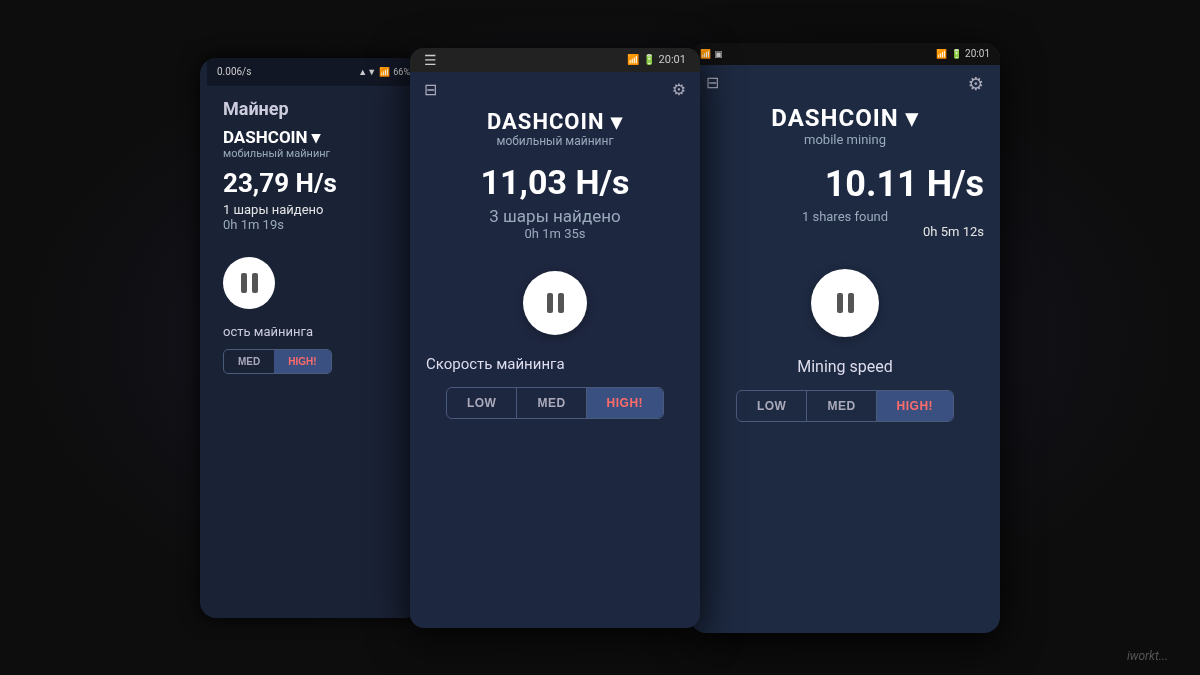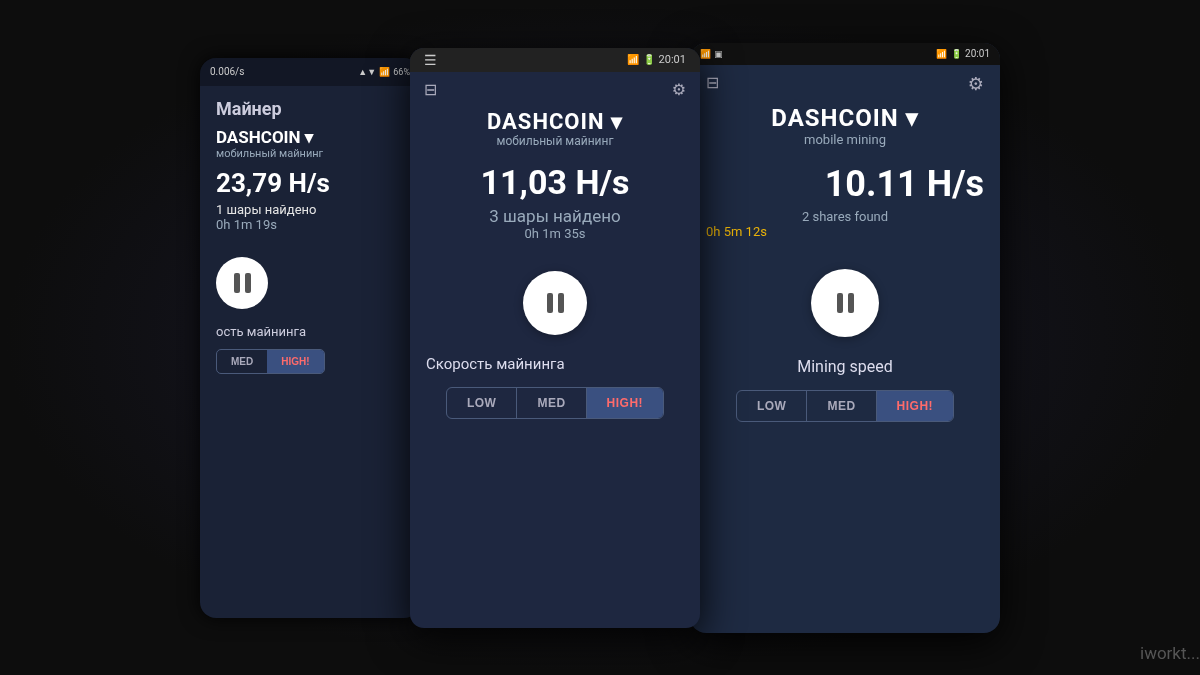--- a/index.html
+++ b/index.html
@@ -39,20 +39,21 @@
 
     .phone-left {
       width: 220px;
       height: 560px;
       background: #1a2236;
       border-radius: 16px;
       overflow: hidden;
       box-shadow: 0 0 20px rgba(0,0,0,0.9);
       position: relative;
       margin-right: -10px;
+      padding-left: 7px;
     }
 
     .phone-center {
       width: 290px;
       height: 580px;
       background: #1e2740;
       border-radius: 14px;
       overflow: hidden;
       box-shadow: 0 10px 40px rgba(0,0,0,0.9);
       position: relative;
@@ -179,24 +180,25 @@
       justify-content: center;
       font-size: 11px;
       font-weight: bold;
       letter-spacing: 3px;
       color: #999;
     }
 
     .iworker-watermark {
       position: absolute;
       bottom: 12px;
-      right: 0;
+      right: 32px;
       color: #555;
-      font-size: 17px;
+      font-size: 12px;
       z-index: 10;
+      font-style: italic;
     }
 
     
     .excl {
       color: #ff6b6b;
       font-weight: bold;
     }
 
     .phones-container {
       display: flex;
@@ -328,22 +330,22 @@
 
       <div style="display:flex;justify-content:space-between;padding:8px 16px 0;">
         <span style="color:#aab;font-size:16px;">⊟</span>
         <span style="color:#aab;font-size:18px;">⚙</span>
       </div>
 
       <div class="app-content" style="height:auto;padding-top:10px;">
         <div style="font-size:24px;font-weight:bold;color:#fff;text-align:center;letter-spacing:1px;">DASHCOIN ▾</div>
         <div style="font-size:13px;color:#99aabb;text-align:center;margin-bottom:16px;">mobile mining</div>
         <div style="font-size:36px;font-weight:bold;color:#fff;text-align:right;margin-bottom:4px;">10.11 H/s</div>
-        <div style="font-size:13px;color:#99aabb;text-align:center;">2 shares found</div>
-        <div style="font-size:13px;color:#eab308;text-align:left;margin-bottom:10px;">0h 5m 12s</div>
+        <div style="font-size:13px;color:#99aabb;text-align:center;">1 shares found</div>
+        <div style="font-size:13px;color:#e5e5e5;text-align:right;margin-bottom:10px;">0h 5m 12s</div>
 
         <div class="pause-btn" style="width:68px;height:68px;">
           <div class="pause-icon">
             <div class="pause-bar"></div>
             <div class="pause-bar"></div>
           </div>
         </div>
 
         <div style="font-size:16px;color:#dde;text-align:center;margin-bottom:14px;">Mining speed</div>
 

